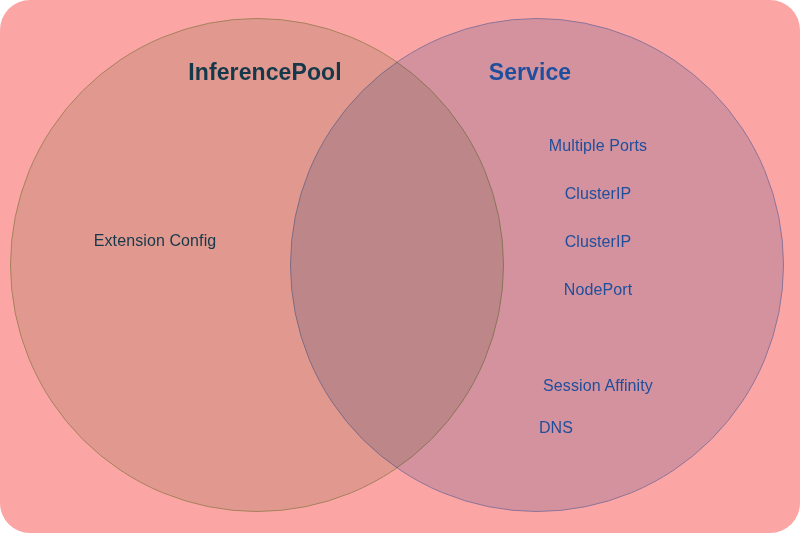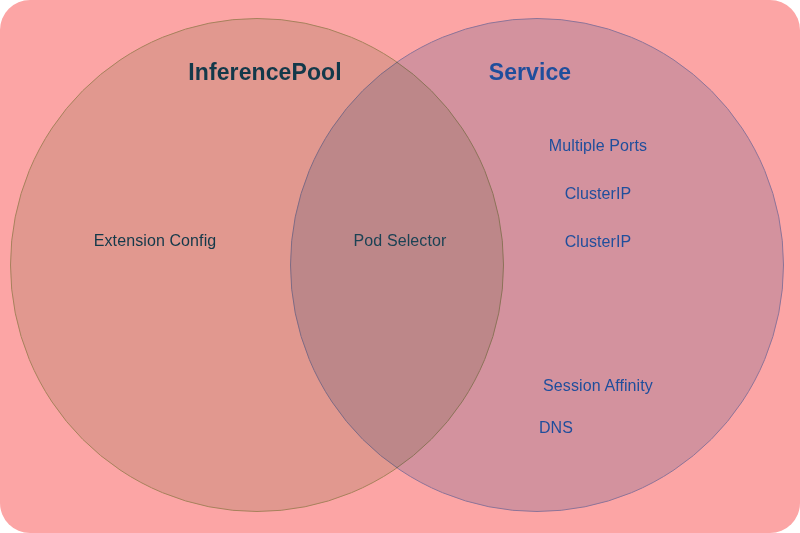--- a/index.html
+++ b/index.html
@@ -101,29 +101,29 @@
 
   <div class="text-layer">
 
     <div class="label title c-pool" style="left:265px; top:72px;">InferencePool</div>
 
     <div class="label title c-svc" style="left:530px; top:72px;">Service</div>
 
     <div class="label item c-pool" style="left:155px; top:241px;">Extension Config</div>
 
 
-    <div class="label item c-inter" style="left:400px; top:241px;">Pod Selector</div>
 
 
     <div class="label item c-svc" style="left:598px; top:146px;">Multiple Ports</div>
 
     <div class="label item c-svc" style="left:598px; top:194px;">ClusterIP</div>
 
     <div class="label item c-svc" style="left:598px; top:242px;">ClusterIP</div>
 
+    <div class="label item c-svc" style="left:598px; top:290px;">NodePort</div>
 
 
     <div class="label item c-svc" style="left:598px; top:386px;text-align:center;">Session Affinity</div>
 
     <div class="label item c-svc" style="left:556px; top:428px;">DNS</div>
 
   </div>
 </div>
 
 </body></html>

